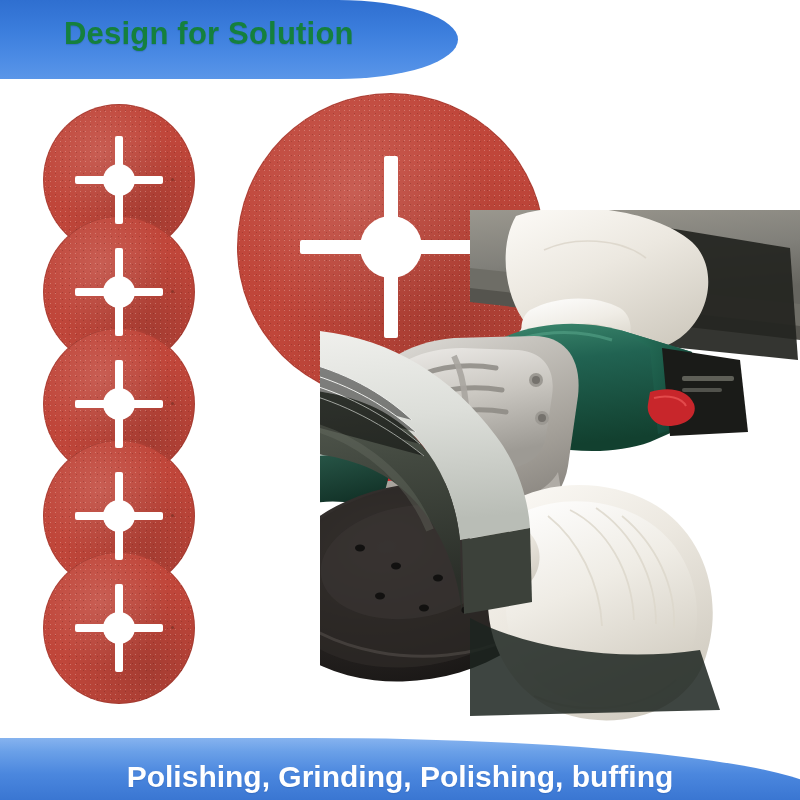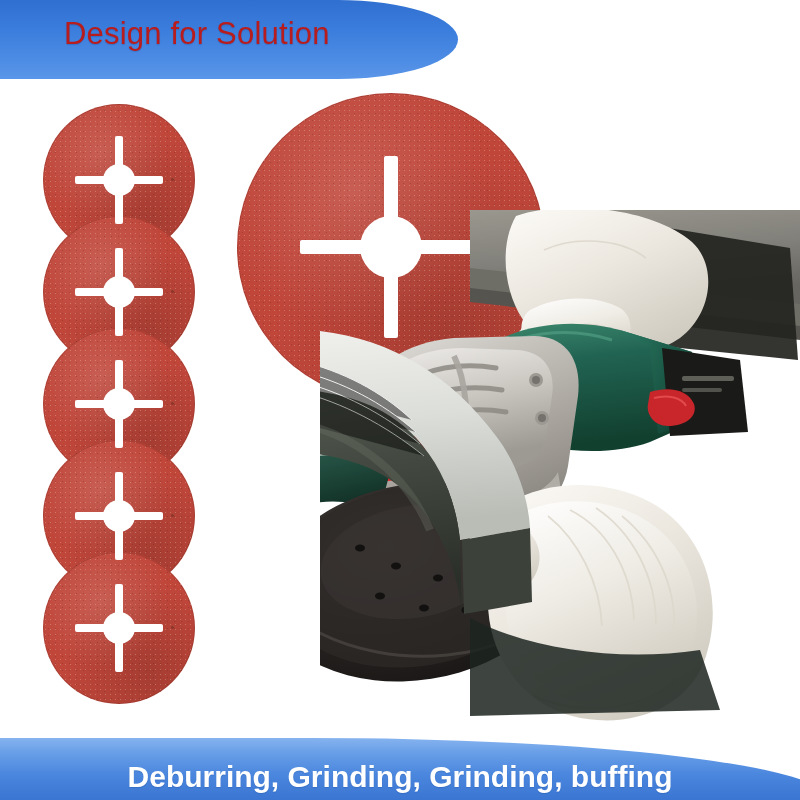--- a/index.html
+++ b/index.html
@@ -31,22 +31,22 @@
     border-top-right-radius: 0 0;
     border-bottom-right-radius: 240px 79px;
     border-top-right-radius: 240px 79px;
     z-index: 40;
   }
   .top-banner-label {
     position: absolute;
     left: 64px;
     top: 16px;
     font-size: 31px;
-    font-weight: normal;
-    color: #b91c1c;
+    font-weight: bold;
+    color: #15803d;
     letter-spacing: 0.2px;
     white-space: nowrap;
     z-index: 41;
     text-shadow: 0 1px 1px rgba(20,60,130,0.25);
   }
 
   
   .bottom-banner {
     position: absolute;
     left: -30px;
@@ -419,15 +419,15 @@
       </g>
 
       <path d="M150,408 C210,440 300,452 380,440 L400,500 L150,506 Z" fill="#1c2520" opacity="0.85"></path>
     </svg>
   </div>
 
   <div class="top-banner"></div>
   <div class="top-banner-label">Design for Solution</div>
 
   <div class="bottom-banner"></div>
-  <div class="bottom-banner-label">Deburring, Grinding, Grinding,  buffing</div>
+  <div class="bottom-banner-label">Polishing, Grinding, Polishing,  buffing</div>
 
 </div>
 
 </body></html>

